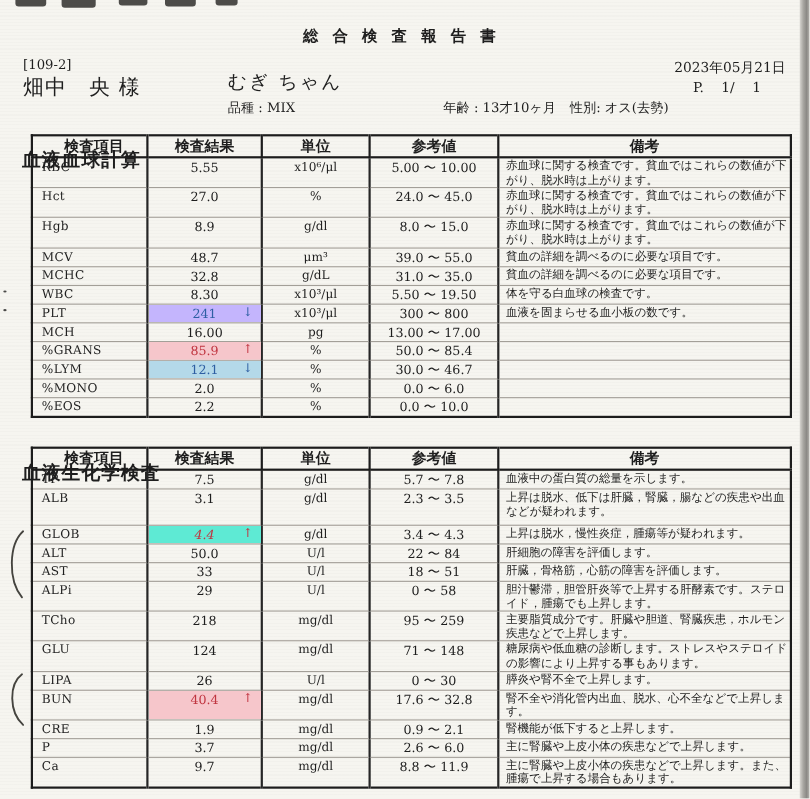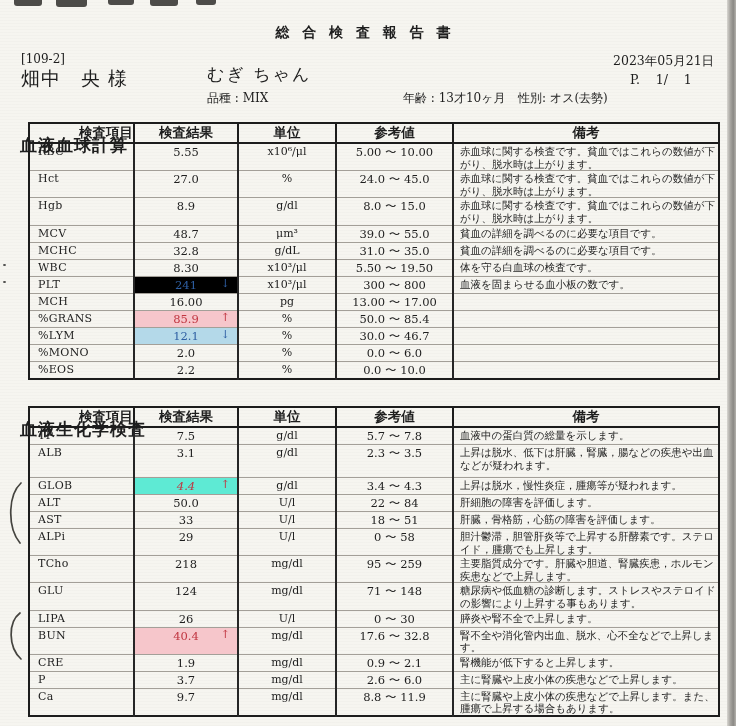--- a/index.html
+++ b/index.html
@@ -39,21 +39,21 @@
   #table-0 { top:122px; }
   #table-1 { top:406px; }
   table { border-collapse:collapse; table-layout:fixed; width:692px;
     border:2px solid #1c1c1c; background:transparent; }
   col.c-item  { width:105px; }
   col.c-result{ width:104px; }
   col.c-unit  { width:98px; }
   col.c-range { width:117px; }
   th { font-size:13.5px; font-weight:bold; height:19px; text-align:center;
     border-right:2px solid #1c1c1c; border-bottom:2px solid #1c1c1c; padding:0; }
-  th.h-item { text-align:right; padding-left:8px;margin-top:11px; }
+  th.h-item { text-align:center; padding-left:8px;margin-top:11px; }
   th:last-child { border-right:none; }
   td { font-size:11px; vertical-align:top; padding-top:1px;
     border-right:2px solid #262626; border-top:1px solid #a39f98; }
   td:last-child { border-right:none; }
   tbody tr:first-child td { border-top:none; }
   td.item { padding-left:8px; font-size:11px; letter-spacing:.3px; }
   td.result { text-align:center; position:relative; font-size:11.5px; }
   td.unit { text-align:center; font-size:11px; }
   td.range { text-align:center; font-size:11.5px; white-space:pre; }
   td.remark { padding-left:6px; padding-right:2px; font-size:10.5px; line-height:1.2; }
@@ -141,21 +141,21 @@
         </tr>
         <tr style="height: 16px;">
           <td class="item">WBC</td>
           <td class="result"><span>8.30</span></td>
           <td class="unit">x10³/μl</td>
           <td class="range">5.50 〜 19.50</td>
           <td class="remark">体を守る白血球の検査です。</td>
         </tr>
         <tr style="height: 16px;">
           <td class="item">PLT</td>
-          <td class="result" style="background: #000000; color: rgb(46, 95, 163);"><span>241</span><span class="flag-arrow">↓</span></td>
+          <td class="result" style="background: #c4b5fd; color: rgb(46, 95, 163);"><span>241</span><span class="flag-arrow">↓</span></td>
           <td class="unit">x10³/μl</td>
           <td class="range">300 〜 800</td>
           <td class="remark">血液を固まらせる血小板の数です。</td>
         </tr>
         <tr style="height: 16px;">
           <td class="item">MCH</td>
           <td class="result"><span>16.00</span></td>
           <td class="unit">pg</td>
           <td class="range">13.00 〜 17.00</td>
           <td class="remark"></td>

